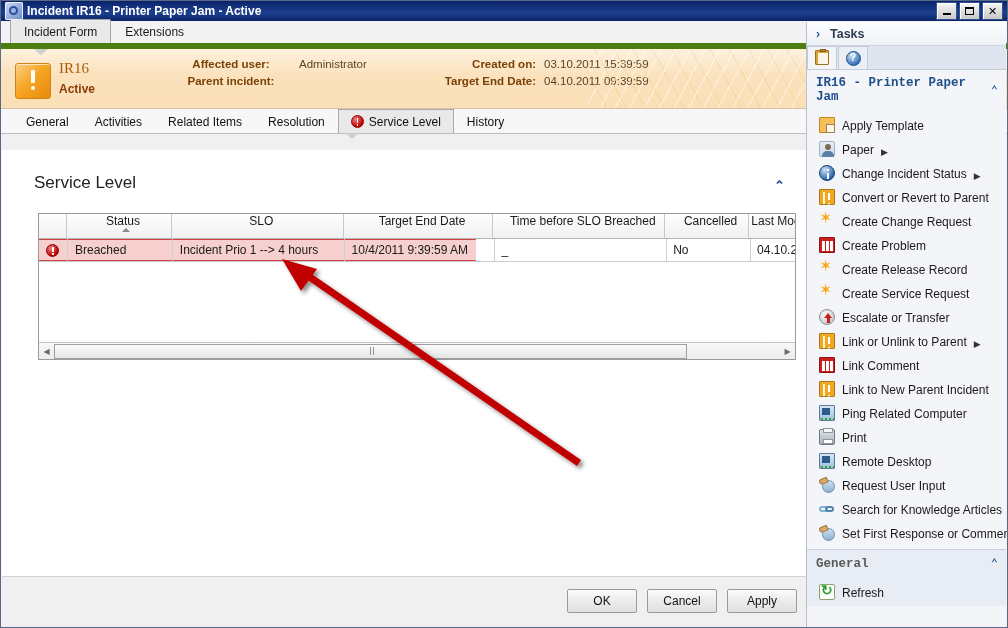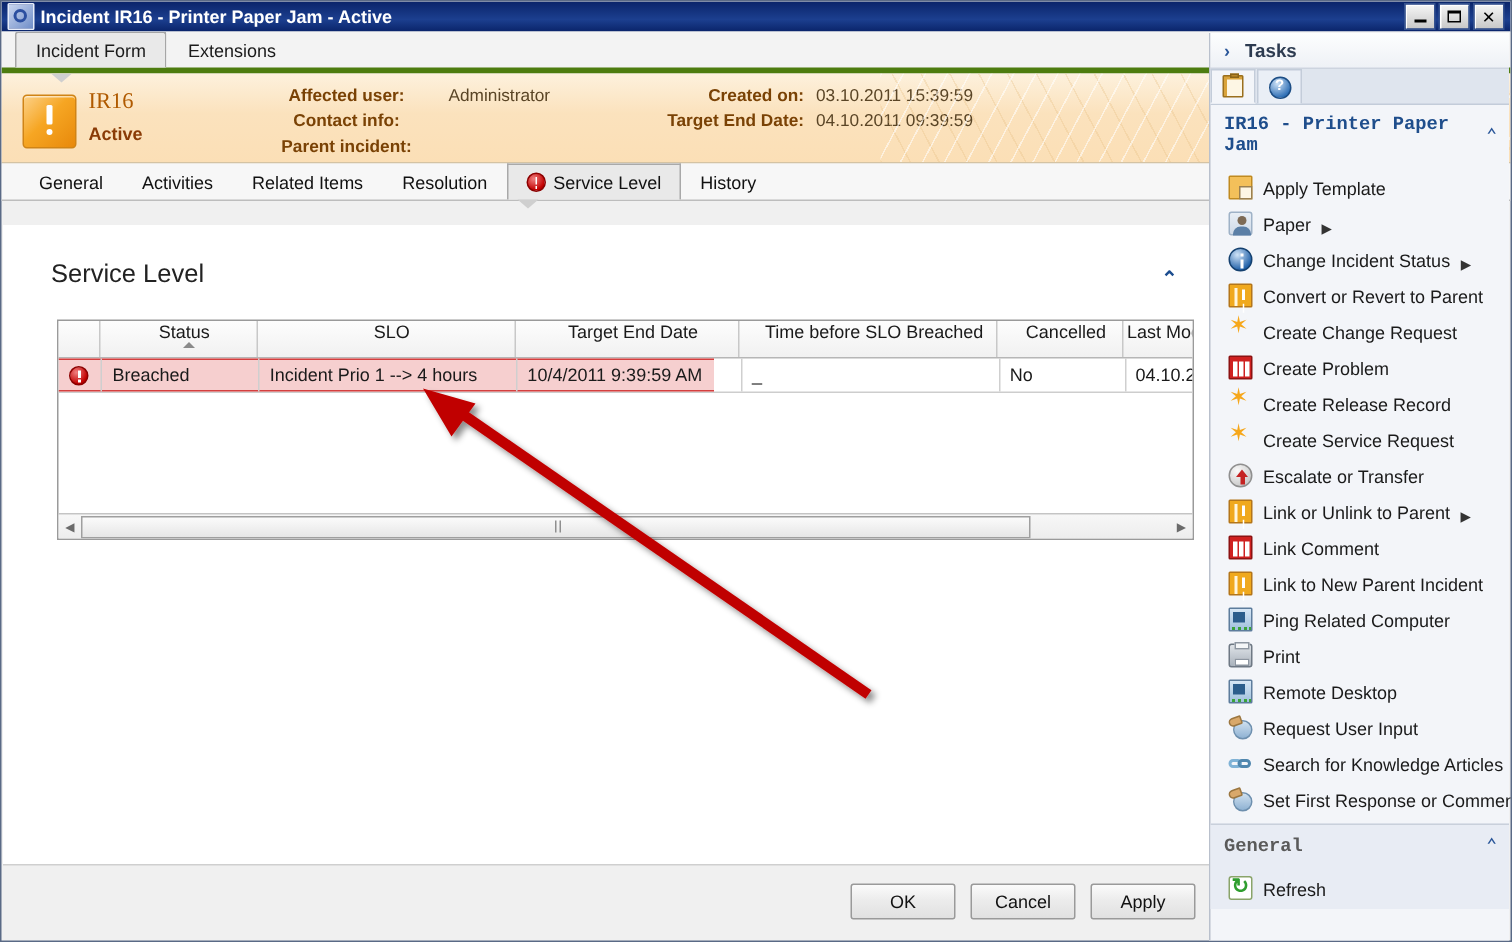--- a/index.html
+++ b/index.html
@@ -25,21 +25,21 @@
   .tb-btn{width:19px;height:16px;background:linear-gradient(to bottom,#f6f6f6,#c8c8c8);
           border:1px solid #35528f;box-shadow:inset 1px 1px 0 #fff;
           display:flex;align-items:center;justify-content:center;
           font-size:10px;line-height:1;color:#000;font-family:"DejaVu Sans",sans-serif;}
   .tb-btn .gl{display:block;}
   .gl-min{width:8px;height:2px;background:#000;margin-top:5px;}
   .gl-max{width:9px;height:8px;border:1px solid #000;border-top-width:2px;box-sizing:border-box;}
   .gl-close{font-size:11px;font-weight:bold;line-height:9px;}
 
   
-  .formtabs{height:28px;background:#f3f3f3;border-bottom:4px solid #4d7c0f;
+  .formtabs{height:28px;background:#f3f3f3;border-bottom:6px solid #4d7c0f;
             display:flex;align-items:flex-end;padding-left:9px;box-sizing:border-box;}
   .ftab{height:24px;line-height:24px;padding:0 13px;font-size:12px;color:#1a1a1a;
         border:1px solid transparent;border-bottom:none;box-sizing:border-box;}
   .ftab.sel{background:#e9e9e9;border-color:#a6a6a6;border-radius:2px 2px 0 0;}
 
   
   .banner{position:relative;height:60px;box-sizing:border-box;
           background:linear-gradient(to bottom,#fdf1dd 0%,#fbe2bd 45%,#fbdfb6 100%);
           border-bottom:1px solid #d4c3a4;overflow:hidden;}
   .banner::after{content:"";position:absolute;right:0;top:0;width:420px;height:100%;
@@ -275,24 +275,20 @@
     <div class="b-icon"></div>
     <div class="b-id">IR16</div>
     <div class="b-state">Active</div>
 
     <div class="b-fields">
       <div class="b-row">
         <span class="b-lab">Affected user:</span>
         <span class="b-val">Administrator</span>
       </div>
       <div class="b-row">
-        <span class="b-lab">Contact info:</span>
-        <span class="b-val"></span>
-      </div>
-      <div class="b-row">
         <span class="b-lab">Parent incident:</span>
         <span class="b-val"></span>
       </div>
     </div>
 
     <div class="b-fields2">
       <div class="b-row">
         <span class="b-lab2">Created on:</span>
         <span class="b-val">03.10.2011 15:39:59</span>
       </div>

